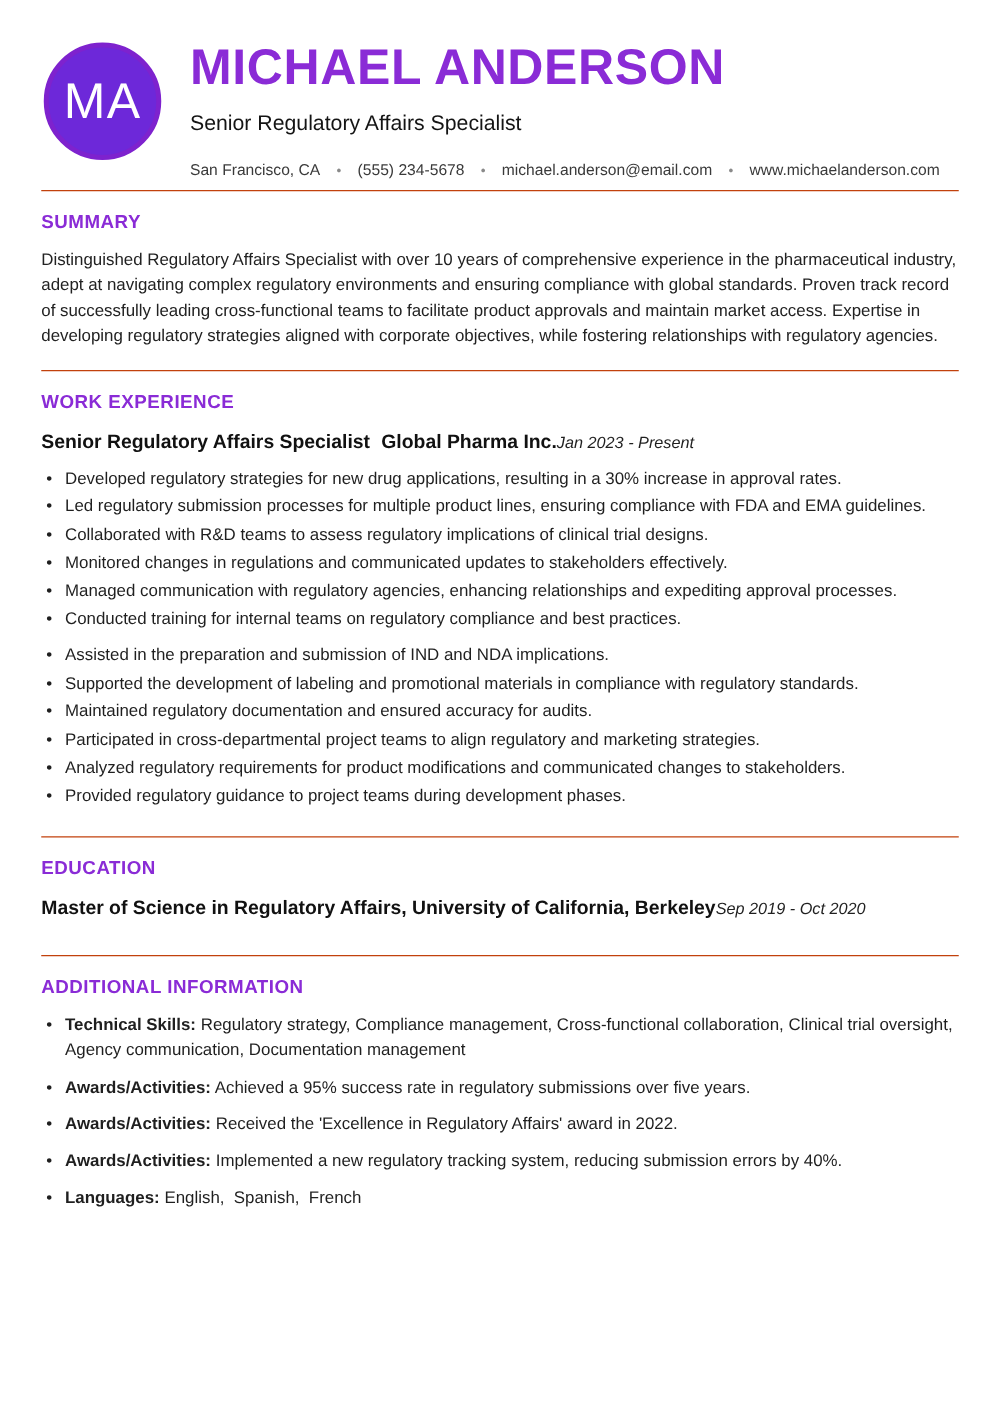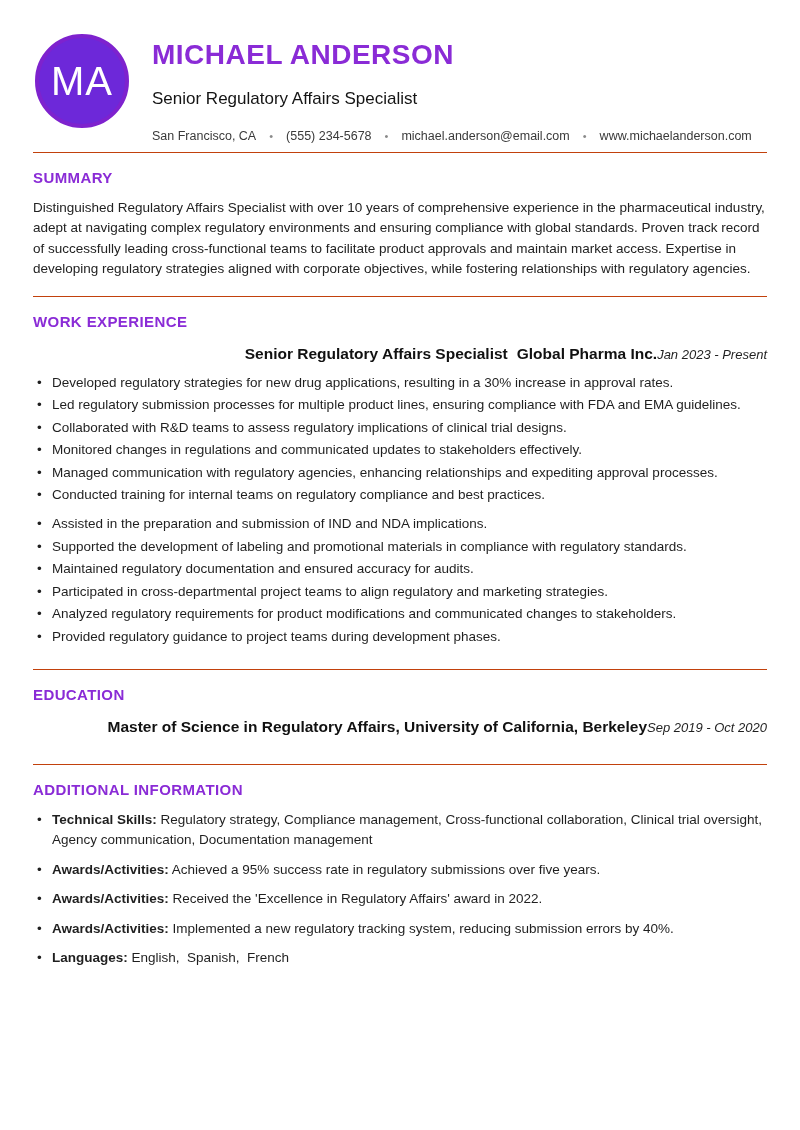--- a/index.html
+++ b/index.html
@@ -26,21 +26,21 @@
     border: 4px solid #7e22ce;
     border-radius: 50%;
     display: flex; align-items: center; justify-content: center;
     color: #ffffff;
     font-size: 40px;
     letter-spacing: 1px;
     font-weight: 400;
   }
   h1.name {
     padding-top: 39px;
-    font-size: 28px;
+    font-size: 40px;
     line-height: 31px;
     font-weight: 700;
     letter-spacing: 0.5px;
     color: #8a2bd6;
   }
   .subtitle {
     margin-top: 19px;
     font-size: 17px;
     line-height: 19px;
     font-weight: 500;
@@ -73,21 +73,21 @@
   }
   .summary-text {
     margin-top: 12px;
     font-size: 13.5px;
     line-height: 20.4px;
     color: #222222;
     padding-bottom: 16px;
   }
   .job-head {
     display: flex;
-    justify-content: flex-end;
+    justify-content: flex-start;
     align-items: baseline;
     margin-top: 14px;
   }
   .job-title {
     font-size: 15.5px;
     line-height: 20px;
     font-weight: 700;
     color: #111111;
   }
   .job-title .company { margin-left: 9px; }

